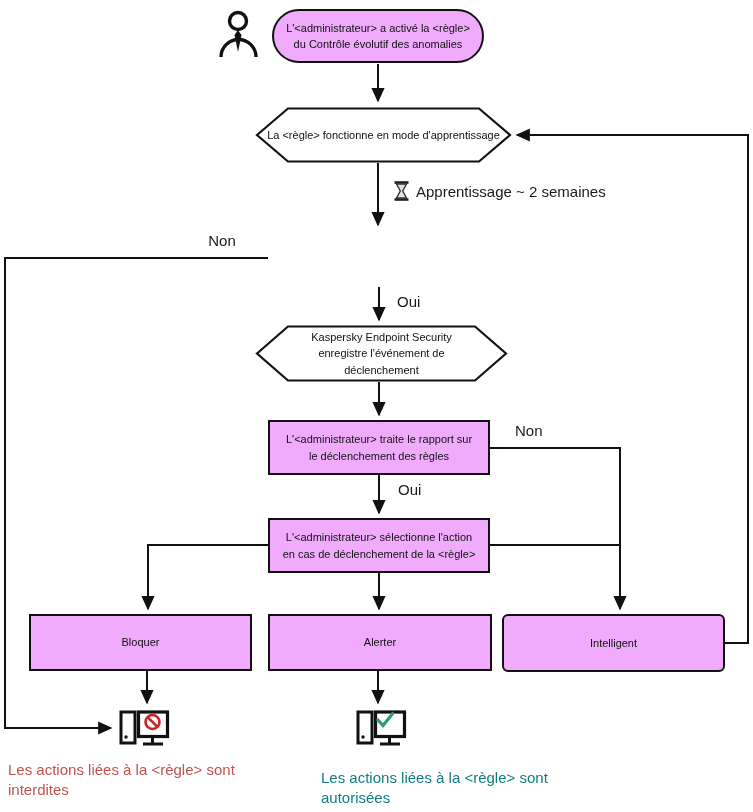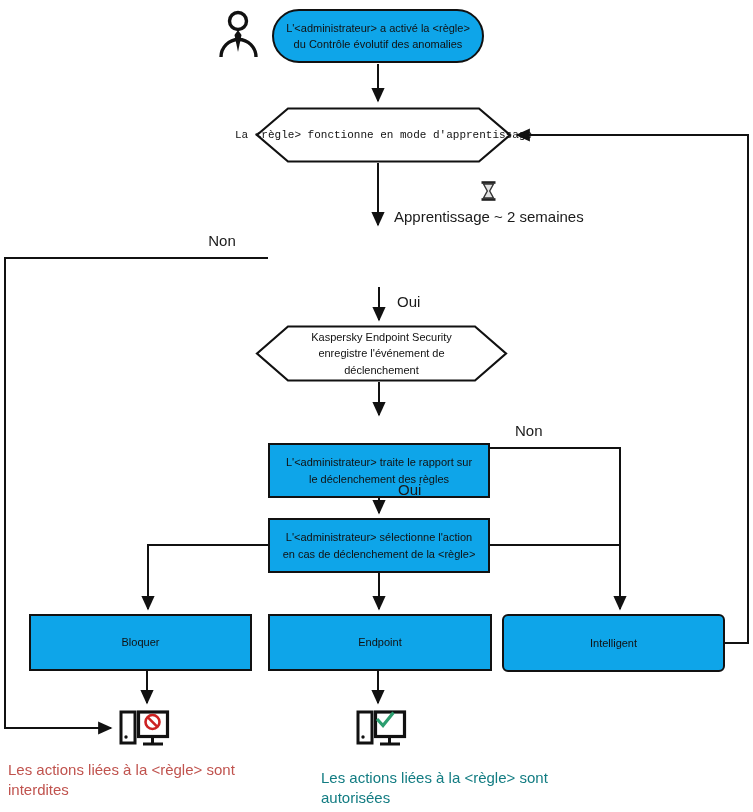--- a/index.html
+++ b/index.html
@@ -2,32 +2,32 @@
 <html><head>
 <meta charset="utf-8">
 <style>
   html,body{margin:0;padding:0;background:#fff;}
   .canvas{
     position:relative;width:753px;height:812px;background:#fff;overflow:hidden;
     font-family:"Liberation Sans","DejaVu Sans",sans-serif;color:#111;
   }
   .wires{position:absolute;left:0;top:0;z-index:1;}
   .node-rect{
-    position:absolute;box-sizing:border-box;border:2.5px solid #111;background:#0ea5e9;
+    position:absolute;box-sizing:border-box;border:2.5px solid #111;background:#f0abfc;
     display:flex;align-items:center;justify-content:center;text-align:center;
     font-size:11px;line-height:1.5;color:#111;padding:4px 12px;z-index:2;
   }
   .stadium{border-radius:27px;border-width:2px;}
   .hex{position:absolute;z-index:2;}
   .hex svg{position:absolute;left:0;top:0;overflow:visible;}
   .hex-label{
     position:absolute;left:0;top:0;right:0;bottom:0;display:flex;align-items:center;justify-content:center;
     text-align:center;font-size:11px;line-height:1.5;color:#111;white-space:pre-line;
   }
-  .nowrap{white-space:nowrap;font-family:Liberation Mono, monospace;}
+  .nowrap{white-space:nowrap;}
   .lbl{position:absolute;font-size:15px;color:#1a1a1a;z-index:3;}
   .lbl-center{text-align:center;}
   .learn-lbl{display:flex;align-items:center;gap:7px;}
   .outcome{position:absolute;font-size:15px;line-height:1.35;z-index:3;}
 </style>
 </head>
 <body>
 
 <div class="canvas">
 
@@ -84,56 +84,56 @@
     <span>L'&lt;administrateur&gt; a activé la &lt;règle&gt; du Contrôle évolutif des anomalies</span>
   </div>
 
   <div class="hex" style="left:255px;top:107px;width:257px;height:56px;">
     <svg width="257" height="56" viewBox="0 0 257 56">
       <polygon points="2,28 33,1.5 224,1.5 255,28 224,54.5 33,54.5" fill="#fff" stroke="#111" stroke-width="2.2"></polygon>
     </svg>
     <span class="hex-label nowrap">La &lt;règle&gt; fonctionne en mode d'apprentissage</span>
   </div>
 
-  <div class="lbl learn-lbl" style="left:394px;top:181px;flex-direction:column;">
+  <div class="lbl learn-lbl" style="left:394px;top:181px;">
     <svg width="15" height="20" viewBox="0 0 15 20">
       <line x1="0.5" y1="1.5" x2="14.5" y2="1.5" stroke="#222" stroke-width="2.6"></line>
       <line x1="0.5" y1="18.5" x2="14.5" y2="18.5" stroke="#222" stroke-width="2.6"></line>
       <path d="M2.5,3 H12.5 L8.7,10 L12.5,17 H2.5 L6.3,10 Z" fill="#e3e3e3" stroke="#333" stroke-width="1.4"></path>
     </svg>
     <span>Apprentissage ~ 2 semaines</span>
   </div>
 
 
   <div class="lbl lbl-center" style="left:200px;top:232px;width:44px;">Non</div>
   <div class="lbl" style="left:397px;top:293px;">Oui</div>
 
   <div class="hex" style="left:255px;top:325px;width:253px;height:57px;">
     <svg width="253" height="57" viewBox="0 0 253 57">
       <polygon points="2,28.5 33,1.5 220,1.5 251,28.5 220,55.5 33,55.5" fill="#fff" stroke="#111" stroke-width="2.2"></polygon>
     </svg>
     <span class="hex-label" style="padding:16px 36px;">Kaspersky Endpoint Security enregistre l'événement de déclenchement</span>
   </div>
 
-  <div class="node-rect" style="left:268px;top:420px;width:222px;height:55px;margin-top:23px;">
+  <div class="node-rect" style="left:268px;top:420px;width:222px;height:55px;">
     <span>L'&lt;administrateur&gt; traite le rapport sur le déclenchement des règles</span>
   </div>
 
   <div class="lbl" style="left:515px;top:422px;">Non</div>
   <div class="lbl" style="left:398px;top:481px;">Oui</div>
 
   <div class="node-rect" style="left:268px;top:518px;width:222px;height:55px;">
     <span>L'&lt;administrateur&gt; sélectionne l'action en cas de déclenchement de la &lt;règle&gt;</span>
   </div>
 
   <div class="node-rect" style="left:29px;top:614px;width:223px;height:57px;justify-content:center;">
     <span>Bloquer</span>
   </div>
   <div class="node-rect" style="left:268px;top:614px;width:224px;height:57px;">
-    <span>Endpoint</span>
+    <span>Alerter</span>
   </div>
   <div class="node-rect" style="left:502px;top:614px;width:223px;height:58px;border-radius:6px;">
     <span>Intelligent</span>
   </div>
 
   <div class="outcome" style="left: 8px; top: 760px; width: 272px; color: rgb(192, 83, 78);">Les actions liées à la &lt;règle&gt; sont interdites</div>
   <div class="outcome" style="left: 321px; top: 760px; width: 242px; color: rgb(18, 124, 130); margin-top: 8px;">Les actions liées à la &lt;règle&gt; sont autorisées</div>
 
 </div>
 

